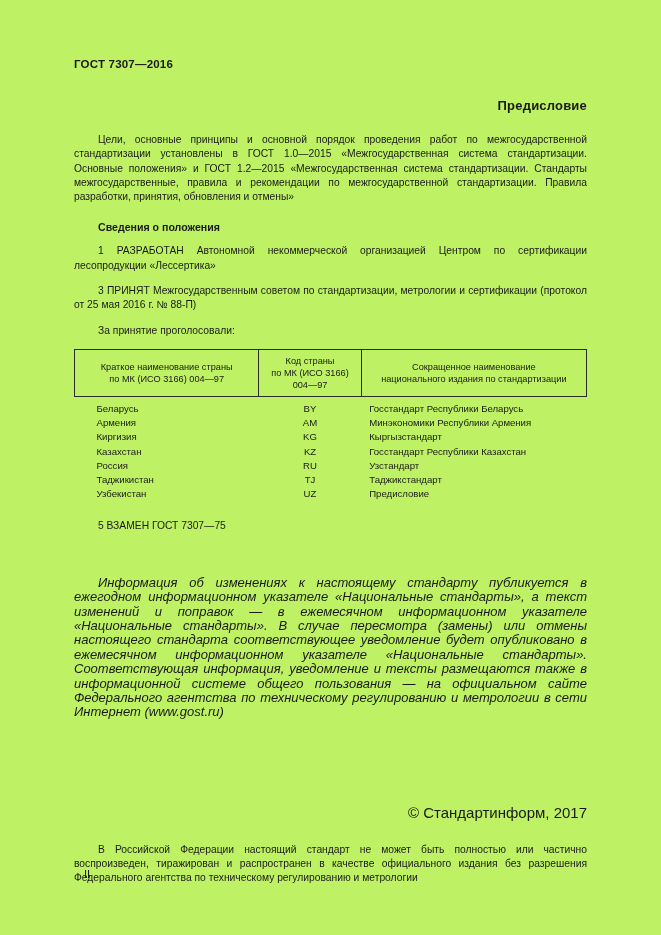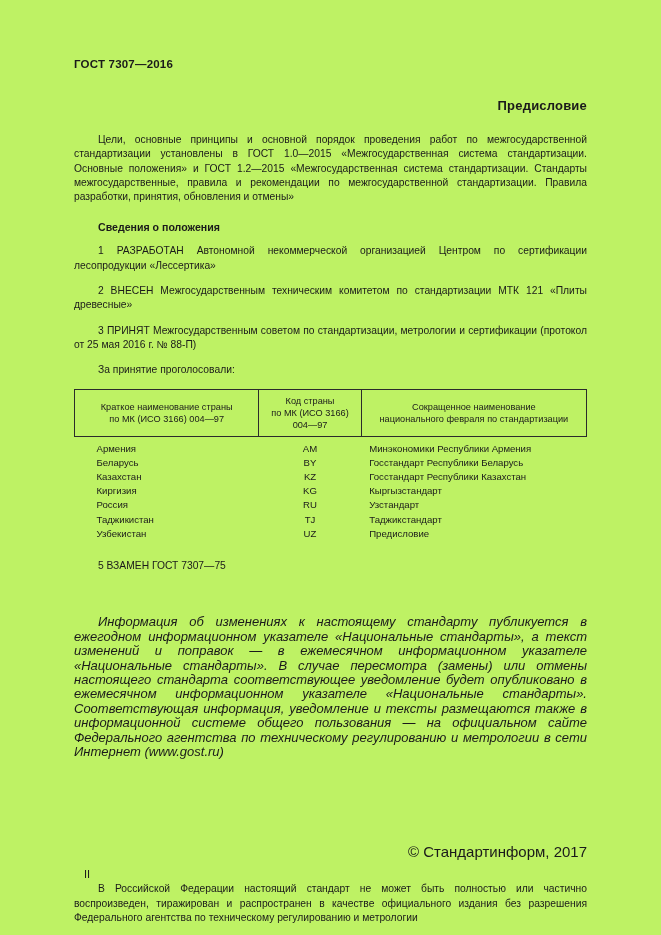--- a/index.html
+++ b/index.html
@@ -121,21 +121,20 @@
 
     <div class="doc-header">ГОСТ 7307—2016</div>
 
     <h1 class="title">Предисловие</h1>
 
     <p class="para">Цели, основные принципы и основной порядок проведения работ по межгосударственной стандартизации установлены в ГОСТ 1.0—2015 «Межгосударственная система стандартизации. Основные положения» и ГОСТ 1.2—2015 «Межгосударственная система стандартизации. Стандарты межгосударственные, правила и рекомендации по межгосударственной стандартизации. Правила разработки, принятия, обновления и отмены»</p>
 
     <div class="subhead">Сведения о положения</div>
 
     <p class="para">1 РАЗРАБОТАН Автономной некоммерческой организацией Центром по сертификации лесопродукции «Лессертика»</p>
-    <p class="para">2 ВНЕСЕН Межгосударственным техническим комитетом по стандартизации МТК 121 «Плиты древесные»</p>
     <p class="para">3 ПРИНЯТ Межгосударственным советом по стандартизации, метрологии и сертификации (протокол от 25 мая 2016 г. № 88-П)</p>
 
     <p class="para">За принятие проголосовали:</p>
 
     <table class="countries">
       <colgroup>
         <col class="col1">
           <col class="col2">
           <col class="col3">
       </colgroup>
@@ -144,46 +143,46 @@
           <th>
             <span>Краткое наименование страны</span><br>
             <span>по МК (ИСО 3166) 004—97</span>
           </th>
           <th>
             <span>Код страны</span><br>
             <span>по МК (ИСО 3166) 004—97</span>
           </th>
           <th>
             <span>Сокращенное наименование</span><br>
-            <span>национального февраля по стандартизации</span>
+            <span>национального издания по стандартизации</span>
           </th>
         </tr>
       </thead>
       <tbody class="tbody-box">
+        <tr class="body-row">
+          <td class="c1">Беларусь</td>
+          <td class="c2">BY</td>
+          <td class="c3">Госстандарт Республики Беларусь</td>
+        </tr>
         <tr class="body-row">
           <td class="c1">Армения</td>
           <td class="c2">AM</td>
           <td class="c3">Минэкономики Республики Армения</td>
         </tr>
         <tr class="body-row">
-          <td class="c1">Беларусь</td>
-          <td class="c2">BY</td>
-          <td class="c3">Госстандарт Республики Беларусь</td>
+          <td class="c1">Киргизия</td>
+          <td class="c2">KG</td>
+          <td class="c3">Кыргызстандарт</td>
         </tr>
         <tr class="body-row">
           <td class="c1">Казахстан</td>
           <td class="c2">KZ</td>
           <td class="c3">Госстандарт Республики Казахстан</td>
         </tr>
         <tr class="body-row">
-          <td class="c1">Киргизия</td>
-          <td class="c2">KG</td>
-          <td class="c3">Кыргызстандарт</td>
-        </tr>
-        <tr class="body-row">
           <td class="c1">Россия</td>
           <td class="c2">RU</td>
           <td class="c3">Узстандарт</td>
         </tr>
         <tr class="body-row">
           <td class="c1">Таджикистан</td>
           <td class="c2">TJ</td>
           <td class="c3">Таджикстандарт</td>
         </tr>
         <tr class="body-row">

